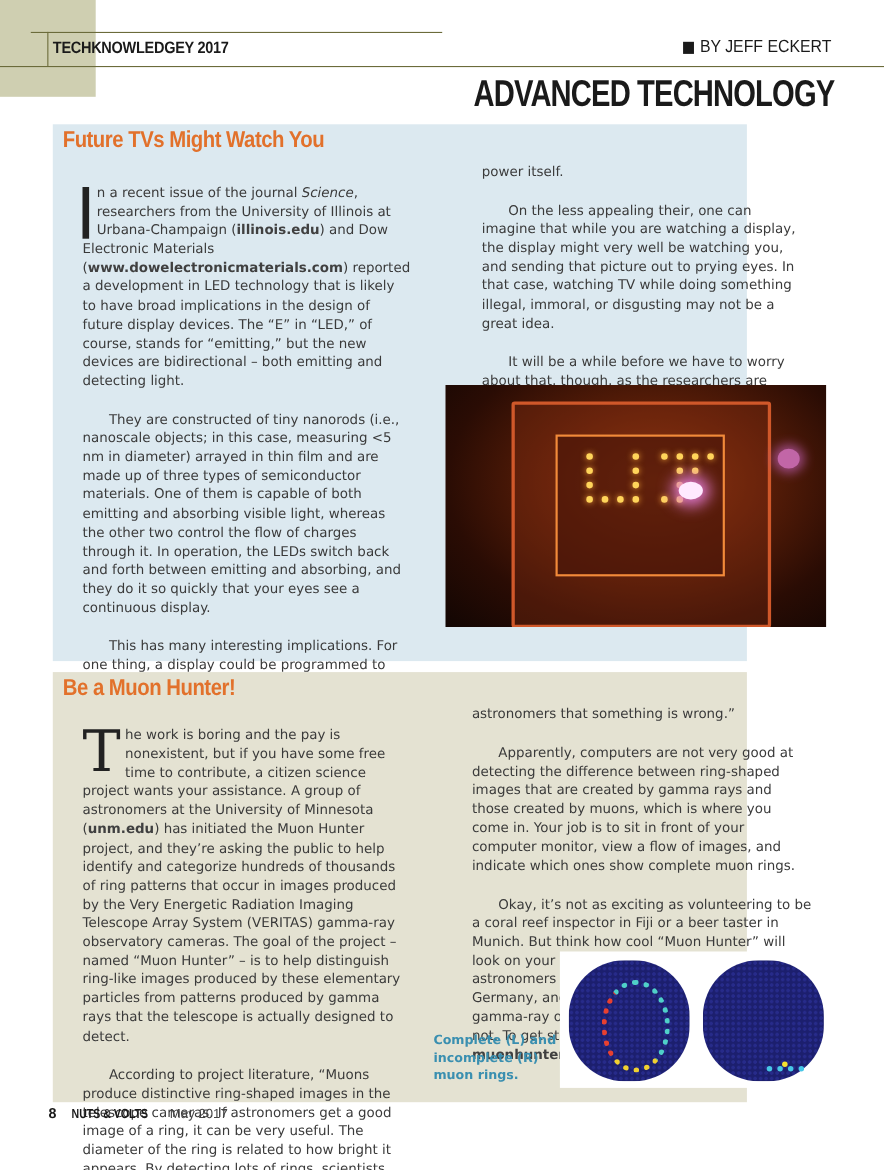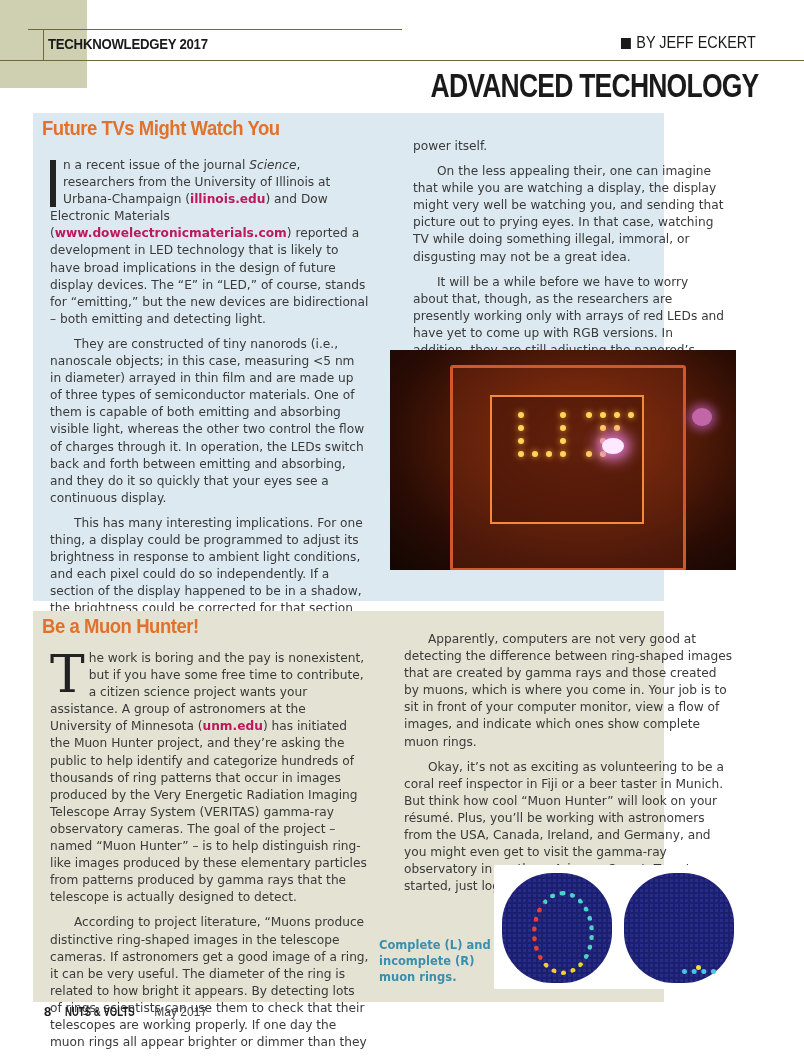--- a/index.html
+++ b/index.html
@@ -10,33 +10,33 @@
   .vline-top { position:absolute; left:43px; top:29px; width:1px; height:31px; background:#6b6b3a; }
   .hline-mid { position:absolute; left:0; top:60px; width:804px; height:1px; background:#6b6b3a; }
   .section-tag { position:absolute; left:48px; top:35px; font-family:"Liberation Sans", sans-serif;
         font-weight:bold; font-size:15px; letter-spacing:-0.3px; color:#1a1a1a; transform:scaleX(0.88); transform-origin:left; }
   .byline { position:absolute; right:48px; top:34px; font-family:"Liberation Sans", sans-serif;
         font-size:16px; color:#1a1a1a; transform:scaleX(0.9); transform-origin:right; display:flex; align-items:center; gap:6px; }
   .byline .sq { display:inline-block; width:11px; height:11px; background:#1a1a1a; }
   .main-title { position:absolute; right:46px; top:66px; font-family:"Liberation Sans", sans-serif; font-weight:bold;
         font-size:34px; color:#1a1a1a; letter-spacing:-1px; transform:scaleX(0.78); transform-origin:right; }
 
-  .box { position:absolute; left:33px; width:631px; }
+  .box { position:absolute; left:48px; width:631px; }
   .box-blue { top:113px; height:488px; background:#dce9f0; }
   .box-tan  { top:611px; height:391px; background:#e4e2d2; }
 
   .headline { position:absolute; left:9px; font-family:"Liberation Sans", sans-serif; font-weight:bold;
         font-size:21px; color:#e2712b; letter-spacing:-0.5px; transform:scaleX(0.88); transform-origin:left; }
   .col { position:absolute; font-size:12.2px; line-height:17.1px; color:#3a3a3a; }
-  .col p { margin:8px; text-indent:24px; }
+  .col p { margin:18px; text-indent:24px; }
   .col p.first { text-indent:0; }
   .dropcap { float:left; font-family:"DejaVu Serif", serif; font-size:52px; line-height:44px; margin:2px 4px 0 0; color:#222; }
   .dropcap-i { float:left; width:6px; height:47px; background:#222; margin:3px 7px 0 0; }
   .end-mark { color:#e2712b; font-size:11px; margin-left:6px; }
-  b { color:#be185d; }
+  b { color:#404040; }
 
   .photo { position:absolute; left:357px; top:237px; width:346px; height:220px;
      background:radial-gradient(ellipse at 55% 40%, #8a3510 0%, #5a1e08 35%, #2a0c04 70%, #120603 100%); overflow:hidden; }
   .photo .chip { position:absolute; left:60px; top:15px; width:230px; height:200px; border:3px solid #d0582a; border-radius:3px;
      background:rgba(140,50,20,0.35); }
   .photo .array { position:absolute; left:100px; top:45px; width:150px; height:125px; border:2px solid #f28a3a; background:rgba(70,20,8,0.6); }
   .photo .dot { position:absolute; width:6px; height:6px; border-radius:50%; background:#ffd45a; box-shadow:0 0 6px #ffae3a; }
   .photo .glow { position:absolute; left:212px; top:88px; width:22px; height:16px; border-radius:50%; background:#ffe9ff; box-shadow:0 0 14px 6px #e07ad0; }
   .photo .glow2 { position:absolute; left:302px; top:58px; width:20px; height:18px; border-radius:50%; background:#e07ad0; box-shadow:0 0 10px 4px #b055a0; opacity:0.8; }
   .caption { position:absolute; font-family:"DejaVu Sans", sans-serif; font-weight:bold; font-size:11.5px; }
@@ -110,20 +110,21 @@
   </div>
 </div>
 
 <div class="box box-tan">
   <div class="headline" style="top:3px;">Be a Muon Hunter!</div>
   <div class="col" style="left:9px; top:31px; width:335px;">
     <p class="first"><span class="dropcap">T</span><span>he work is boring and the pay is nonexistent, but if you have some free time to contribute, a citizen science project wants your assistance. A group of astronomers at the University of Minnesota (</span><b>unm.edu</b><span>) has initiated the Muon Hunter project, and they’re asking the public to help identify and categorize hundreds of thousands of ring patterns that occur in images produced by the Very Energetic Radiation Imaging Telescope Array System (VERITAS) gamma-ray observatory cameras. The goal of the project – named “Muon Hunter” – is to help distinguish ring-like images produced by these elementary particles from patterns produced by gamma rays that the telescope is actually designed to detect.</span></p>
     <p style="height:136px; overflow:hidden;"><span>According to project literature, “Muons produce distinctive ring-shaped images in the telescope cameras. If astronomers get a good image of a ring, it can be very useful. The diameter of the ring is related to how bright it appears. By detecting lots of rings, scientists can use them to check that their telescopes are working properly. If one day the muon rings all appear brighter or dimmer than they should for their diameter, that tells astronomers that something is wrong.”</span></p>
   </div>
   <div class="col" style="left:363px; top:12px; width:345px;">
+    <p class="first">astronomers that something is wrong.”</p>
     <p>Apparently, computers are not very good at detecting the difference between ring-shaped images that are created by gamma rays and those created by muons, which is where you come in. Your job is to sit in front of your computer monitor, view a flow of images, and indicate which ones show complete muon rings.</p>
     <p><span>Okay, it’s not as exciting as volunteering to be a coral reef inspector in Fiji or a beer taster in Munich. But think how cool “Muon Hunter” will look on your résumé. Plus, you’ll be working with astronomers from the USA, Canada, Ireland, and Germany, and you might even get to visit the gamma-ray observatory in southern Arizona. Or not. To get started, just log onto </span><b>muonhunters.org</b><span>.</span><span class="end-mark">▲</span></p>
   </div>
   <div class="caption caption-muon">Complete (L) and incomplete (R) muon rings.</div>
   <div class="muon-img">
     <div class="disc l">
         <div class="ring"></div>
       </div>
     <div class="disc r" style="position:absolute;"></div>
     <div class="arc" style="left:188px; top:98px;">

